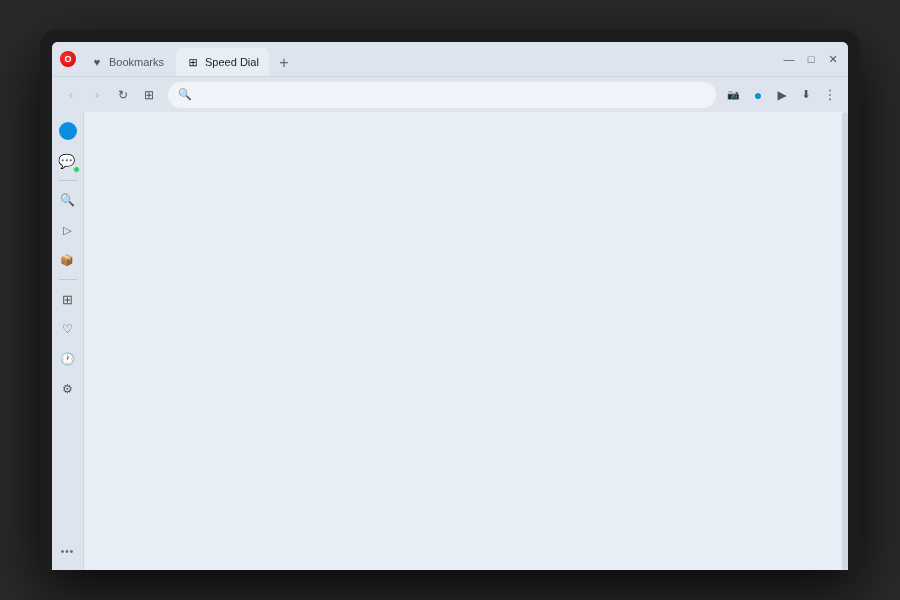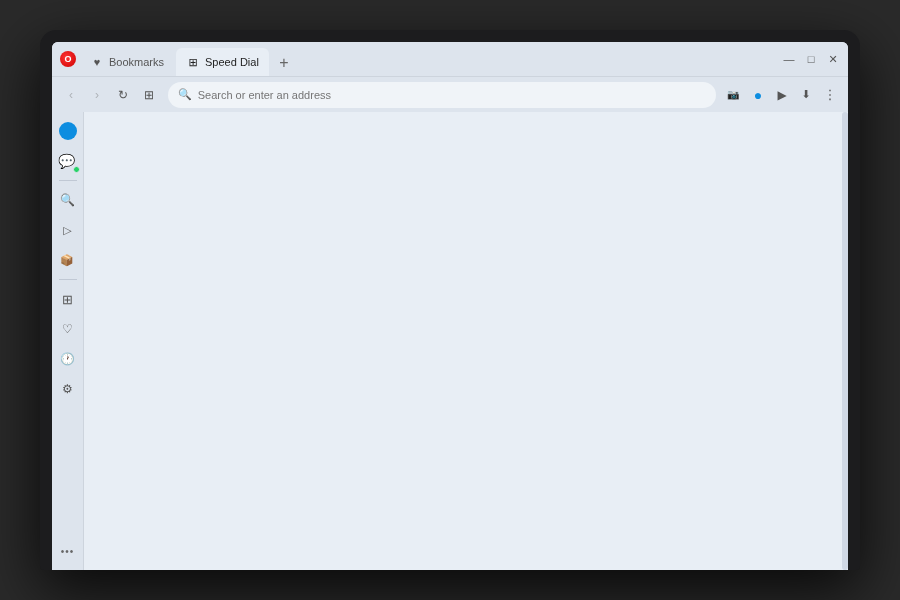--- a/index.html
+++ b/index.html
@@ -292,21 +292,20 @@
       </div>
       <div class="nav-btn">
         <span>↻</span>
       </div>
       <div class="nav-btn">
         <span>⊞</span>
       </div>
 
       <div class="address-input-wrap">
         <span style="color:#888;font-size:11px;">🔍</span>
-        <input type="text" placeholder="Search or enter an address" style="">
       </div>
 
       <div class="address-right-icons">
         <div class="addr-icon">
           <span style="font-size:10px;">📷</span>
         </div>
         <div class="addr-icon">
           <span style="color:#0d8de0;font-size:14px;">●</span>
         </div>
         <div class="addr-icon">

